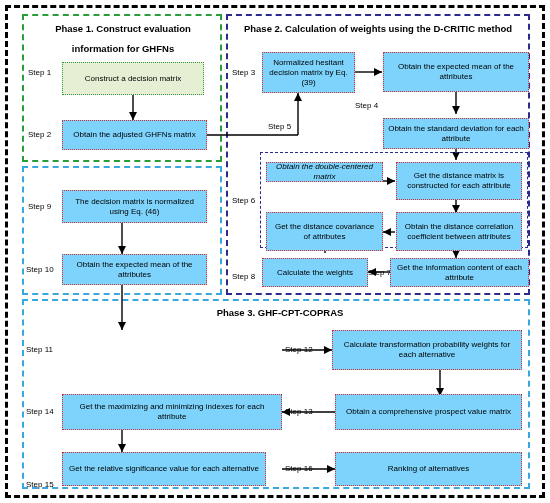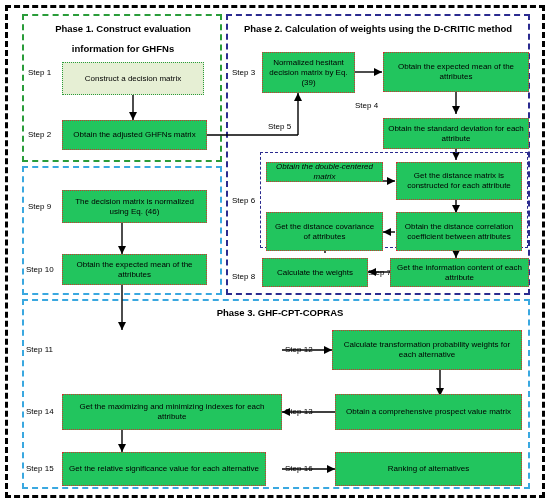--- a/index.html
+++ b/index.html
@@ -36,21 +36,21 @@
   
   .step{
     position:absolute;font-size:8px;color:#000;font-weight:normal;
     white-space:nowrap;
   }
 
   
   .node{
     position:absolute;box-sizing:border-box;
     border:1.5px dotted #d03030;
-    background:#22c55e;
+    background:#7dd3fc;
     display:flex;align-items:center;justify-content:center;
     text-align:center;
     font-size:8px;color:#000;line-height:10px;
     padding:2px 4px;
   }
   .node.green{background:#e6efd4;border:1.5px dotted #2a9c3a;}
   svg.arrows{position:absolute;left:0;top:0;width:550px;height:503px;pointer-events:none;}
 </style>
 </head>
 <body>
@@ -151,19 +151,19 @@
 
   <div class="step" style="left:285px;top:345px;">Step 12</div>
   <div class="node" style="left:332px;top:330px;width:190px;height:40px;">Calculate transformation probability weights for each alternative</div>
 
   <div class="step" style="left:26px;top:407px;">Step 14</div>
   <div class="node" style="left:62px;top:394px;width:220px;height:36px;">Get the maximizing and minimizing indexes for each attribute</div>
 
   <div class="step" style="left:285px;top:407px;">Step 13</div>
   <div class="node" style="left:335px;top:394px;width:187px;height:36px;">Obtain a comprehensive prospect value matrix</div>
 
-  <div class="step" style="left:26px;top:464px;text-align:right;">Step 15</div>
+  <div class="step" style="left:26px;top:480px;text-align:right;">Step 15</div>
   <div class="node" style="left:62px;top:452px;width:204px;height:34px;">Get the relative significance value for each alternative</div>
 
   <div class="step" style="left:285px;top:464px;">Step 16</div>
   <div class="node" style="left:335px;top:452px;width:187px;height:34px;">Ranking of alternatives</div>
 
 </div>
 
 </body></html>

